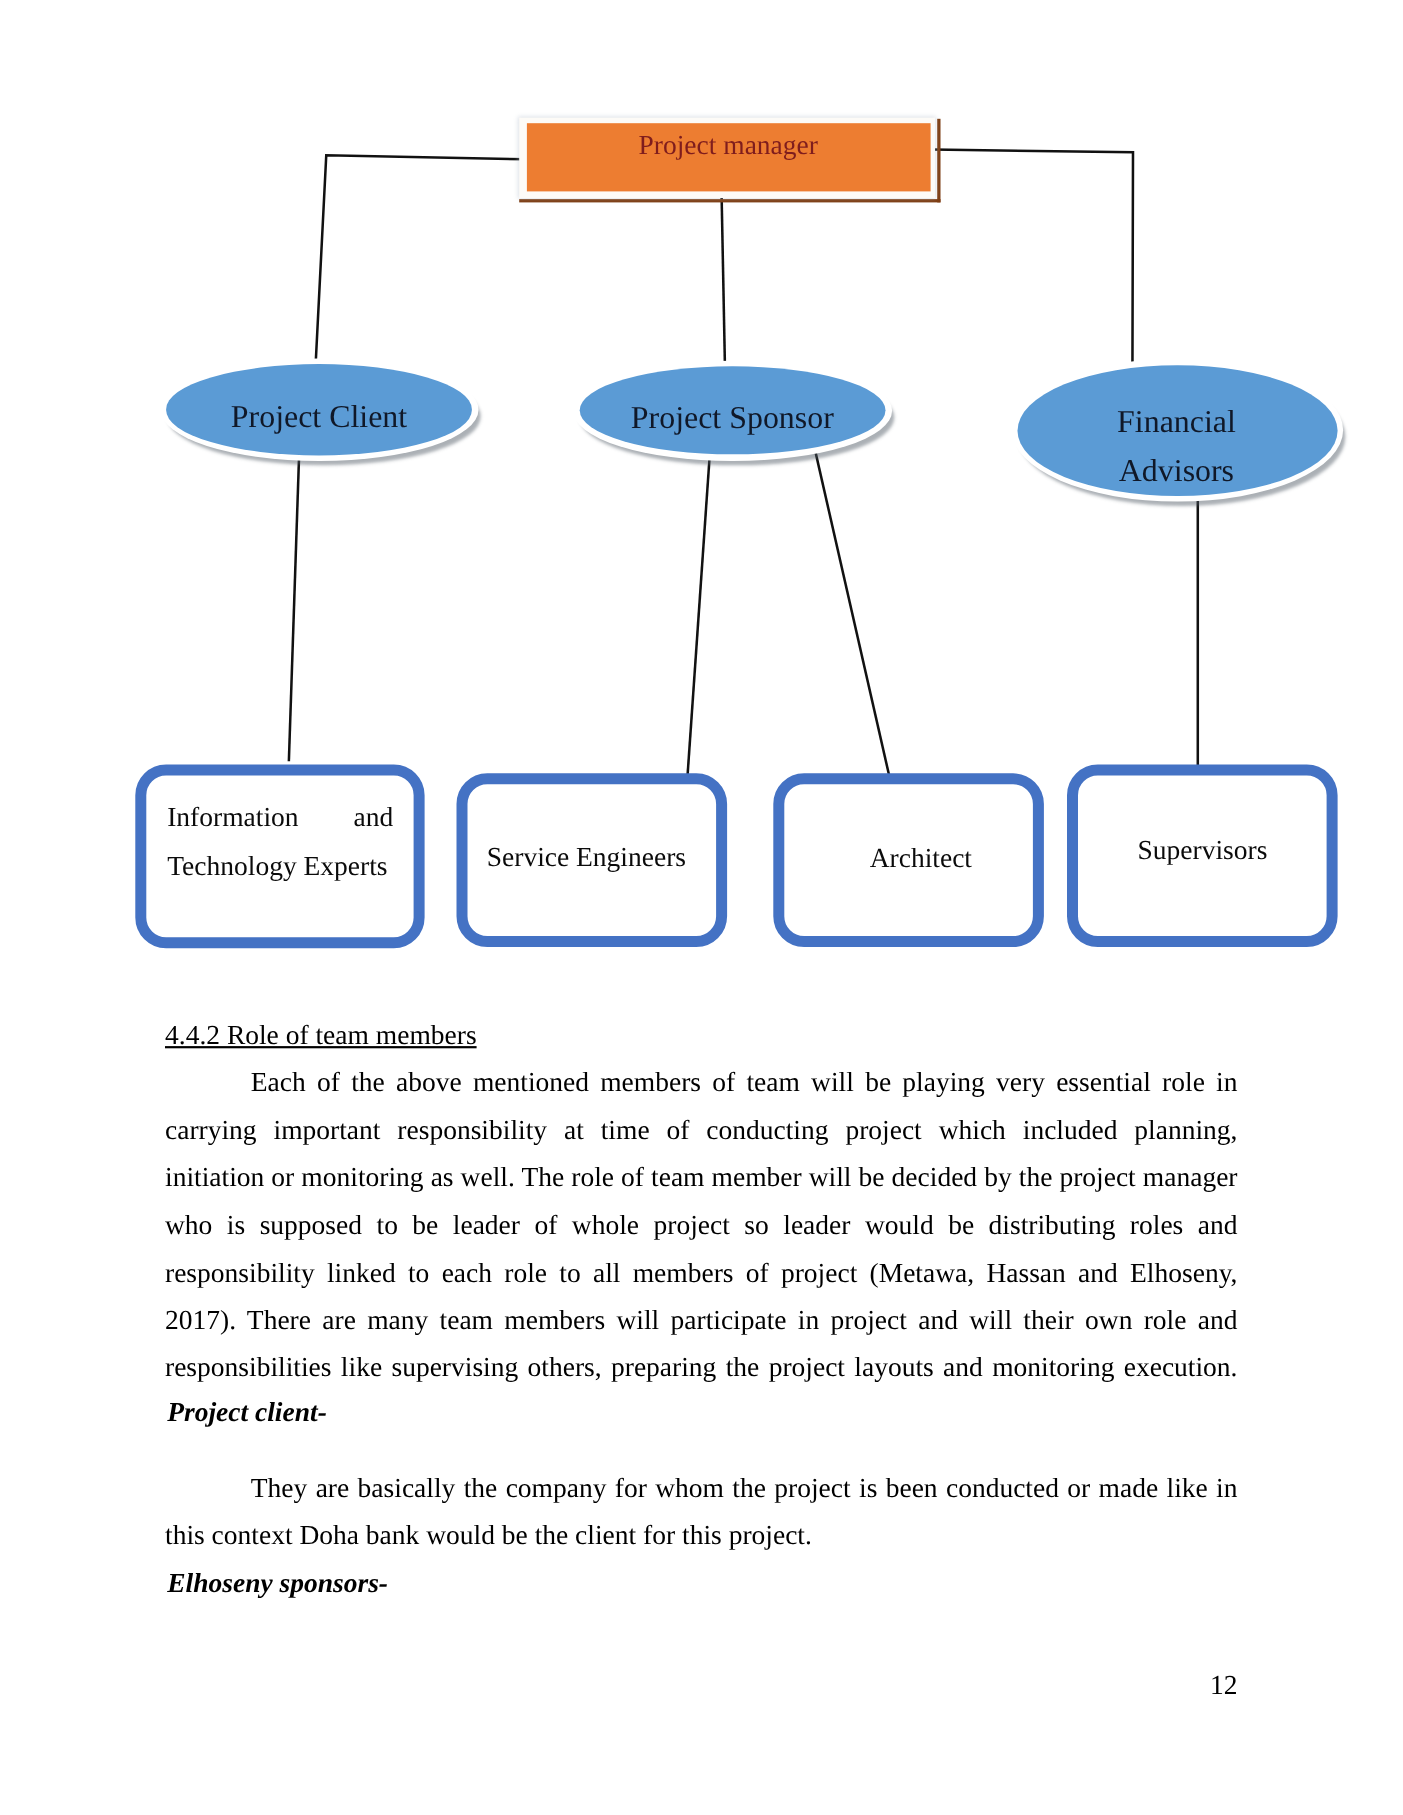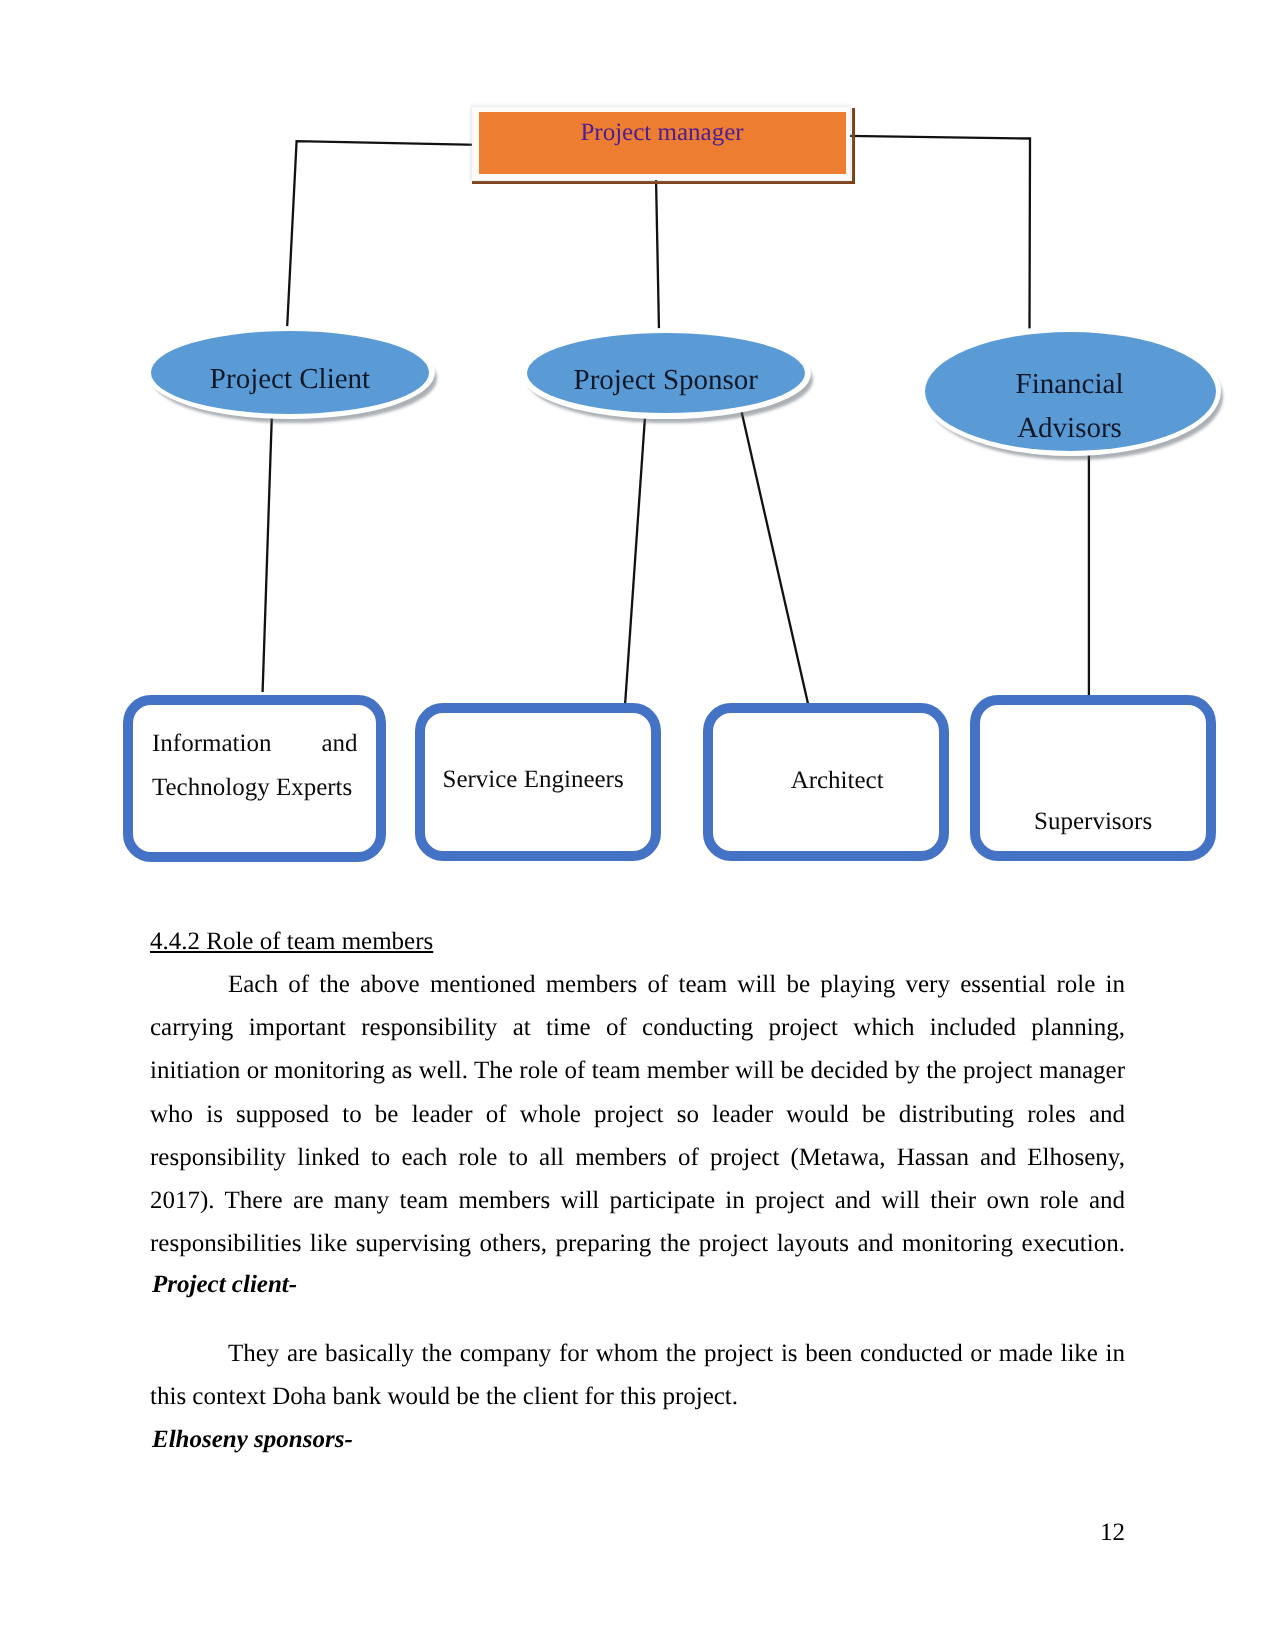--- a/index.html
+++ b/index.html
@@ -14,21 +14,21 @@
 
   .node{position:absolute;box-sizing:border-box;display:flex;
         align-items:center;justify-content:center;text-align:center;}
 
   
   .mgr-shadowline{position:absolute;background:#7E3D12;}
   .mgr-outer{position:absolute;background:#FDFBF7;
              box-shadow:0 0 4px 1px rgba(180,190,205,.45);}
   .mgr-fill{position:absolute;background:#ED7D31;}
   .mgr-label{position:absolute;display:flex;align-items:center;justify-content:center;
-             font-size:25px;color:#4c1d95;}
+             font-size:25px;color:#7f1d1d;}
 
   
   .ell-wrap{position:absolute;}
   .ell{position:absolute;left:0;top:0;width:100%;height:100%;
        border-radius:50%;background:#ffffff;
        box-shadow:4px 6px 3px -2px rgba(80,90,100,0.48);}
   .ell-in{position:absolute;border-radius:50%;background:#5B9BD5;}
   .ell-label{position:absolute;left:0;top:0;width:100%;height:100%;
              display:flex;align-items:center;justify-content:center;
              text-align:center;font-size:29px;color:#101828;line-height:1.95;}
@@ -101,21 +101,21 @@
     <div class="rbox" style="left:123.3px;top:695.3px;width:262.9px;height:166.5px;"></div>
     <div class="rbox-label" style="left:152px;top:722px;width:205.5px;text-align:justify;">Information and Technology Experts</div>
 
     <div class="rbox" style="left:415.2px;top:703px;width:245.8px;height:157.9px;"></div>
     <div class="rbox-label" style="left:410.2px;top:758px;width:245.8px;text-align:center;">Service Engineers</div>
 
     <div class="rbox" style="left:703.2px;top:703.3px;width:245.9px;height:157.3px;"></div>
     <div class="rbox-label" style="left:703.2px;top:759px;width:245.9px;text-align:center;padding-left:22px;">Architect</div>
 
     <div class="rbox" style="left:970.3px;top:695.1px;width:245.6px;height:165.9px;"></div>
-    <div class="rbox-label" style="left:970.3px;top:752px;width:245.6px;text-align:center;margin-top:48px;">Supervisors</div>
+    <div class="rbox-label" style="left:970.3px;top:752px;width:245.6px;text-align:center;">Supervisors</div>
   </div>
 
   <div class="content">
     <div class="h-sub" style="position:absolute;top:929px;">4.4.2 Role of team members</div>
 
     <p class="body lastjust" style="position:absolute;top:963px;width:975px;"><span class="ind"></span><span>Each of the above mentioned members of team will be playing very essential role in carrying important responsibility at time of conducting project which included planning, initiation or monitoring as well. The role of team member will be decided by the project manager who is supposed to be leader of whole project so leader would be distributing roles and responsibility linked to each role to all members of project (Metawa, Hassan and Elhoseny, 2017). There are many team members will participate in project and will their own role and responsibilities like supervising others, preparing the project layouts and monitoring execution.</span></p>
 
     <div class="bi" style="position:absolute;left:2px;top:1272px;">Project client-</div>
 
     <p class="body" style="position:absolute;top:1332px;width:975px;"><span class="ind"></span><span>They are basically the company for whom the project is been conducted or made like in this context Doha bank would be the client for this project.</span></p>

